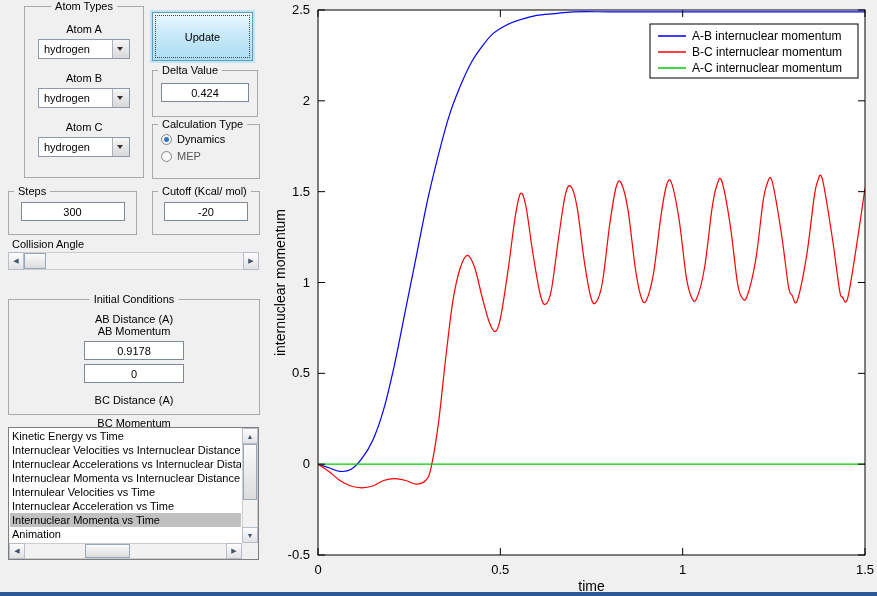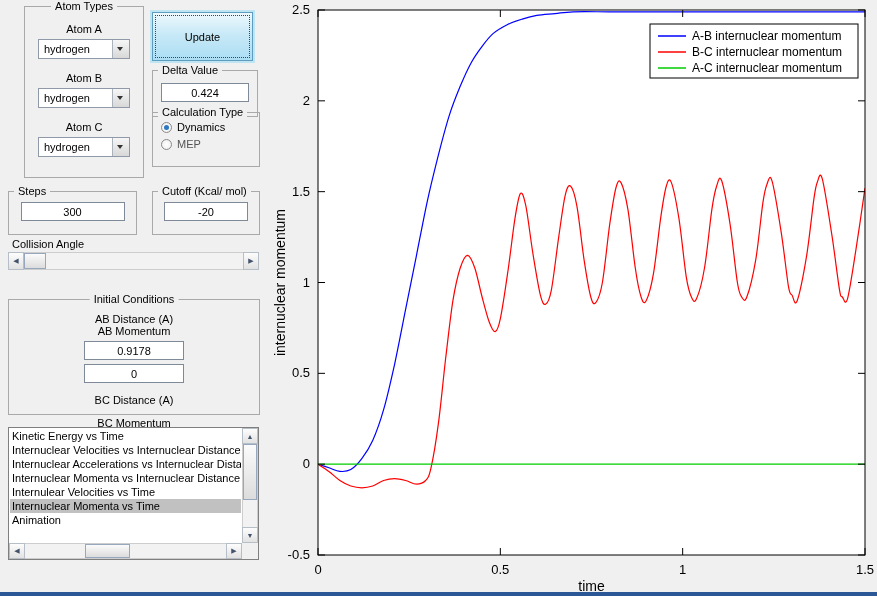--- a/index.html
+++ b/index.html
@@ -83,21 +83,21 @@
     </div>
   </div>
 
   <button class="update-btn">Update</button>
 
   <div class="panel" style="left:152px;top:70px;width:104px;height:45px;">
     <span class="panel-title left-title">Delta Value</span>
     <input class="tf" style="width: 88px; margin: 12px auto 0px;" value="0.424">
   </div>
 
-  <div class="panel" style="left:152px;top:112px;width:106px;height:53px;">
+  <div class="panel" style="left:152px;top:124px;width:106px;height:53px;">
     <span class="panel-title left-title">Calculation Type</span>
     <div class="radio-row" style="margin-top:8px;">
       <span class="radio-circle checked"></span>
       <span>Dynamics</span>
     </div>
     <div class="radio-row">
       <span class="radio-circle"></span>
       <span style="color:#555;">MEP</span>
     </div>
   </div>
@@ -135,20 +135,21 @@
     </div>
   </div>
 
   <div id="listbox">
     <div class="list-items">
       <div class="list-item">Kinetic Energy vs Time</div>
       <div class="list-item">Internuclear Velocities vs Internuclear Distance</div>
       <div class="list-item">Internuclear Accelerations vs Internuclear Distance</div>
       <div class="list-item">Internuclear Momenta vs Internuclear Distance</div>
       <div class="list-item">Internulear Velocities vs Time</div>
+      <div class="list-item">Internuclear Acceleration vs Time</div>
       <div class="list-item selected">Internuclear Momenta vs Time</div>
       <div class="list-item">Animation</div>
     </div>
     <div id="list-vscroll">
       <div class="sb-btn">▲</div>
       <div class="sb-track">
         <div class="sb-thumb" style="left:0;right:0;top:0;height:56px;"></div>
       </div>
       <div class="sb-btn">▼</div>
     </div>

